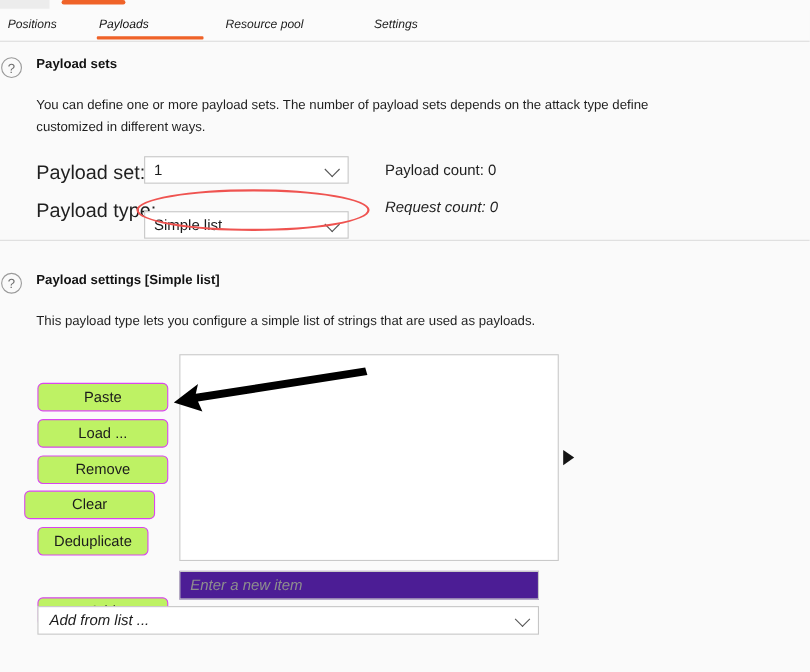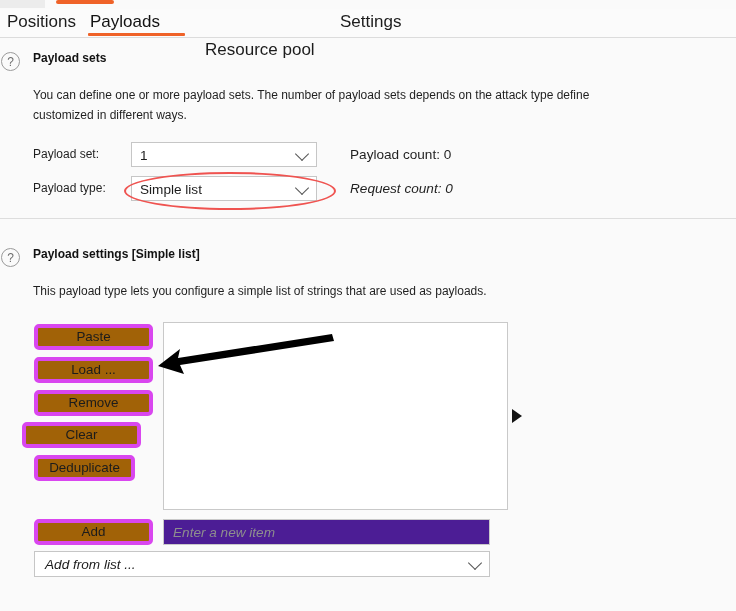--- a/index.html
+++ b/index.html
@@ -43,25 +43,26 @@
   .tabbar {
     position: absolute;
     left: 0; top: 9px;
     width: 736px; height: 28px;
     background: #fbfbfb;
     border-bottom: 1px solid #dcdcdc;
   }
   .tab {
     position: absolute;
     top: 3px;
-    font-size: 17px;
+    font-size: 11px;
     color: #1c1c1c;
     white-space: nowrap;
     line-height: 20px;
     padding: 0 2px;
+    font-style: italic;
   }
   .tab.active { color: #121212; }
   .tab-underline {
     position: absolute;
     height: 3px;
     background: #ef6228;
     border-radius: 1px;
   }
 
   
@@ -95,21 +96,21 @@
     position: absolute;
     left: 0;
     width: 736px;
     height: 1px;
     background: #dddddd;
   }
 
   
   .field-label {
     position: absolute;
-    font-size: 12px;
+    font-size: 18px;
     color: #1f1f1f;
     white-space: nowrap;
   }
   .count-label {
     position: absolute;
     font-size: 13.6px;
     color: #1f1f1f;
     white-space: nowrap;
   }
   .combo {
@@ -134,32 +135,33 @@
     width: 9px; height: 9px;
     margin-top: -6px;
     border-right: 1.6px solid #555;
     border-bottom: 1.6px solid #555;
     transform: rotate(45deg);
   }
 
   
   .btn {
     position: absolute;
-    background: #a16207;
-    border: 4px solid #d946ef;
+    background: #bef264;
+    border: 1px solid #d946ef;
     border-radius: 5px;
     box-sizing: border-box;
     font-size: 13.4px;
     color: #1c1c1c;
     text-align: center;
     line-height: 1;
     display: flex;
     align-items: center;
     justify-content: center;
     white-space: nowrap;
+    margin-top: 24px;
   }
 
   
   .listbox {
     position: absolute;
     background: #ffffff;
     border: 1px solid #c9c9c9;
     box-sizing: border-box;
   }
 
@@ -208,21 +210,21 @@
 <body>
 
 <div class="outer-tabstrip">
   <div class="outer-tab-inactive"></div>
   <div class="outer-tab-active-underline"></div>
 </div>
 
 <div class="tabbar">
   <div class="tab" style="left:5px;">Positions</div>
   <div class="tab active" style="left:88px;">Payloads</div>
-  <div class="tab" style="left:203px;margin-top:28px;">Resource pool</div>
+  <div class="tab" style="left:203px;">Resource pool</div>
   <div class="tab" style="left:338px;">Settings</div>
   <div class="tab-underline" style="left:88px; top:24px; width:97px;"></div>
 </div>
 
 <div class="help-icon" style="left:1px; top:52px;">?</div>
 
 <div class="section-title" style="left:33px; top:51px;">Payload sets</div>
 
 <div class="section-desc" style="left:33px; top:85px;">You can define one or more payload sets. The number of payload sets depends on the attack type define</div>
 <div class="section-desc" style="left:33px; top:105px;">customized in different ways.</div>
@@ -231,21 +233,21 @@
 
 <div class="combo" style="left:131px; top:142px; width:186px; height:25px;">
   <span class="combo-text">1</span>
   <span class="chevron"></span>
 </div>
 
 <div class="count-label" style="left:350px; top:147px;">Payload count: 0</div>
 
 <div class="field-label" style="left:33px; top:181px;">Payload type:</div>
 
-<div class="combo" style="left:131px; top:176px; width:186px; height:25px;">
+<div class="combo" style="left:131px; top:192px; width:186px; height:25px;">
   <span class="combo-text">Simple list</span>
   <span class="chevron"></span>
 </div>
 
 <div class="count-label" style="left:350px; top:181px;font-style:italic;">Request count: 0</div>
 
 <div class="divider" style="top:218px;"></div>
 
 <div class="help-icon" style="left:1px; top:248px;">?</div>
 

